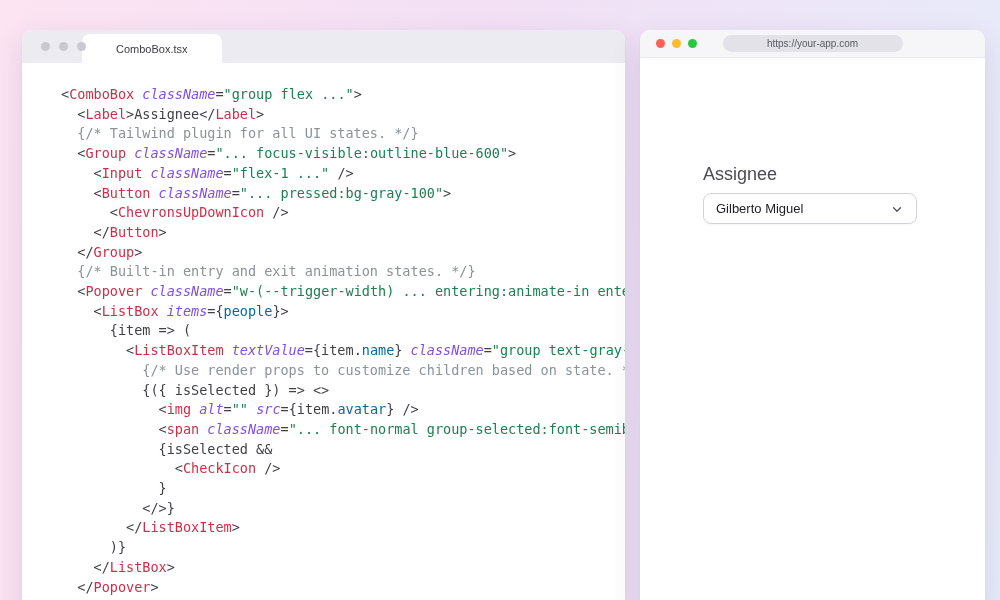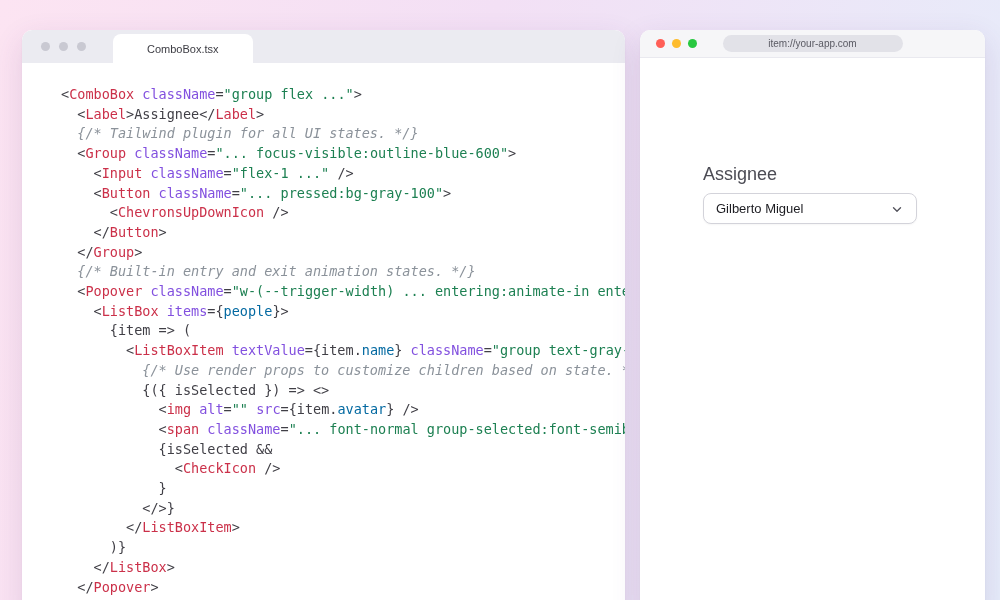--- a/index.html
+++ b/index.html
@@ -13,30 +13,30 @@
   
   .editor { left:22px; top:30px; width:603px; height:590px; overflow:hidden; }
   .editor-titlebar { height:33px; background:#ebebf1; border-radius:10px 10px 0 0;
                      position:relative; display:flex; align-items:flex-end; }
   .dots { position:absolute; left:19px; top:12px; display:flex; gap:9px; }
   .dot { width:9px; height:9px; border-radius:50%; }
   .dot.gray { background:#c9c9d2; }
   .dot.red { background:#ff5f57; }
   .dot.yellow { background:#febc2e; }
   .dot.green { background:#28c840; }
-  .tab { margin-left:91px; height:29px; background:#ffffff; border-radius:8px 8px 0 0;
+  .tab { margin-left:60px; height:29px; background:#ffffff; border-radius:8px 8px 0 0;
          padding:0 34px; display:flex; align-items:center; font-size:11px; color:#3c3c43; }
 
   .code { padding:22px 0 0 39px; font-family:"DejaVu Sans Mono", monospace;
           font-size:13.5px; line-height:19.7px; white-space:pre; overflow:hidden; height:557px; }
   .code-line { white-space:pre; }
   .tok-t { color:#cb3049;margin-top:20px; }            
-  .tok-a { color:#8250df; }            
+  .tok-a { color:#8250df;font-style:italic; }            
   .tok-s { color:#1d8052; }            
-  .tok-c { color:#8b929a; font-style:italic; } 
+  .tok-c { color:#8b929a; } 
   .tok-p { color:#403f46; }            
   .tok-v { color:#0369a1; }            
 
   
   .browser { left:640px; top:30px; width:345px; height:590px; overflow:hidden; }
   .browser-titlebar { height:28px; background:#f6f6f8; border-bottom:1px solid #e9e9ef;
                       border-radius:10px 10px 0 0; position:relative;
                       display:flex; align-items:center; justify-content:center; }
   .tl { position:absolute; left:16px; top:9px; display:flex; gap:7px; }
   .urlbar { width:180px; height:17px; background:#e2e2e8; border-radius:9px;
@@ -69,21 +69,21 @@
   </div>
 
   <div class="window browser">
     <div class="browser-titlebar">
       <div class="tl">
         <span class="dot red"></span>
         <span class="dot yellow"></span>
         <span class="dot green"></span>
       </div>
       <div class="urlbar">
-        <span>item://your-app.com</span>
+        <span>https://your-app.com</span>
       </div>
     </div>
     <div class="browser-content">
       <span class="field-label">Assignee</span>
       <div class="combobox">
         <span class="combobox-value">Gilberto Miguel</span>
         <span class="chevron">
           <svg width="14" height="14" viewBox="0 0 16 16" fill="none">
             <path d="M4 6.5 L8 10.5 L12 6.5" stroke="#55555e" stroke-width="1.6" stroke-linecap="round" stroke-linejoin="round"></path>
           </svg>

